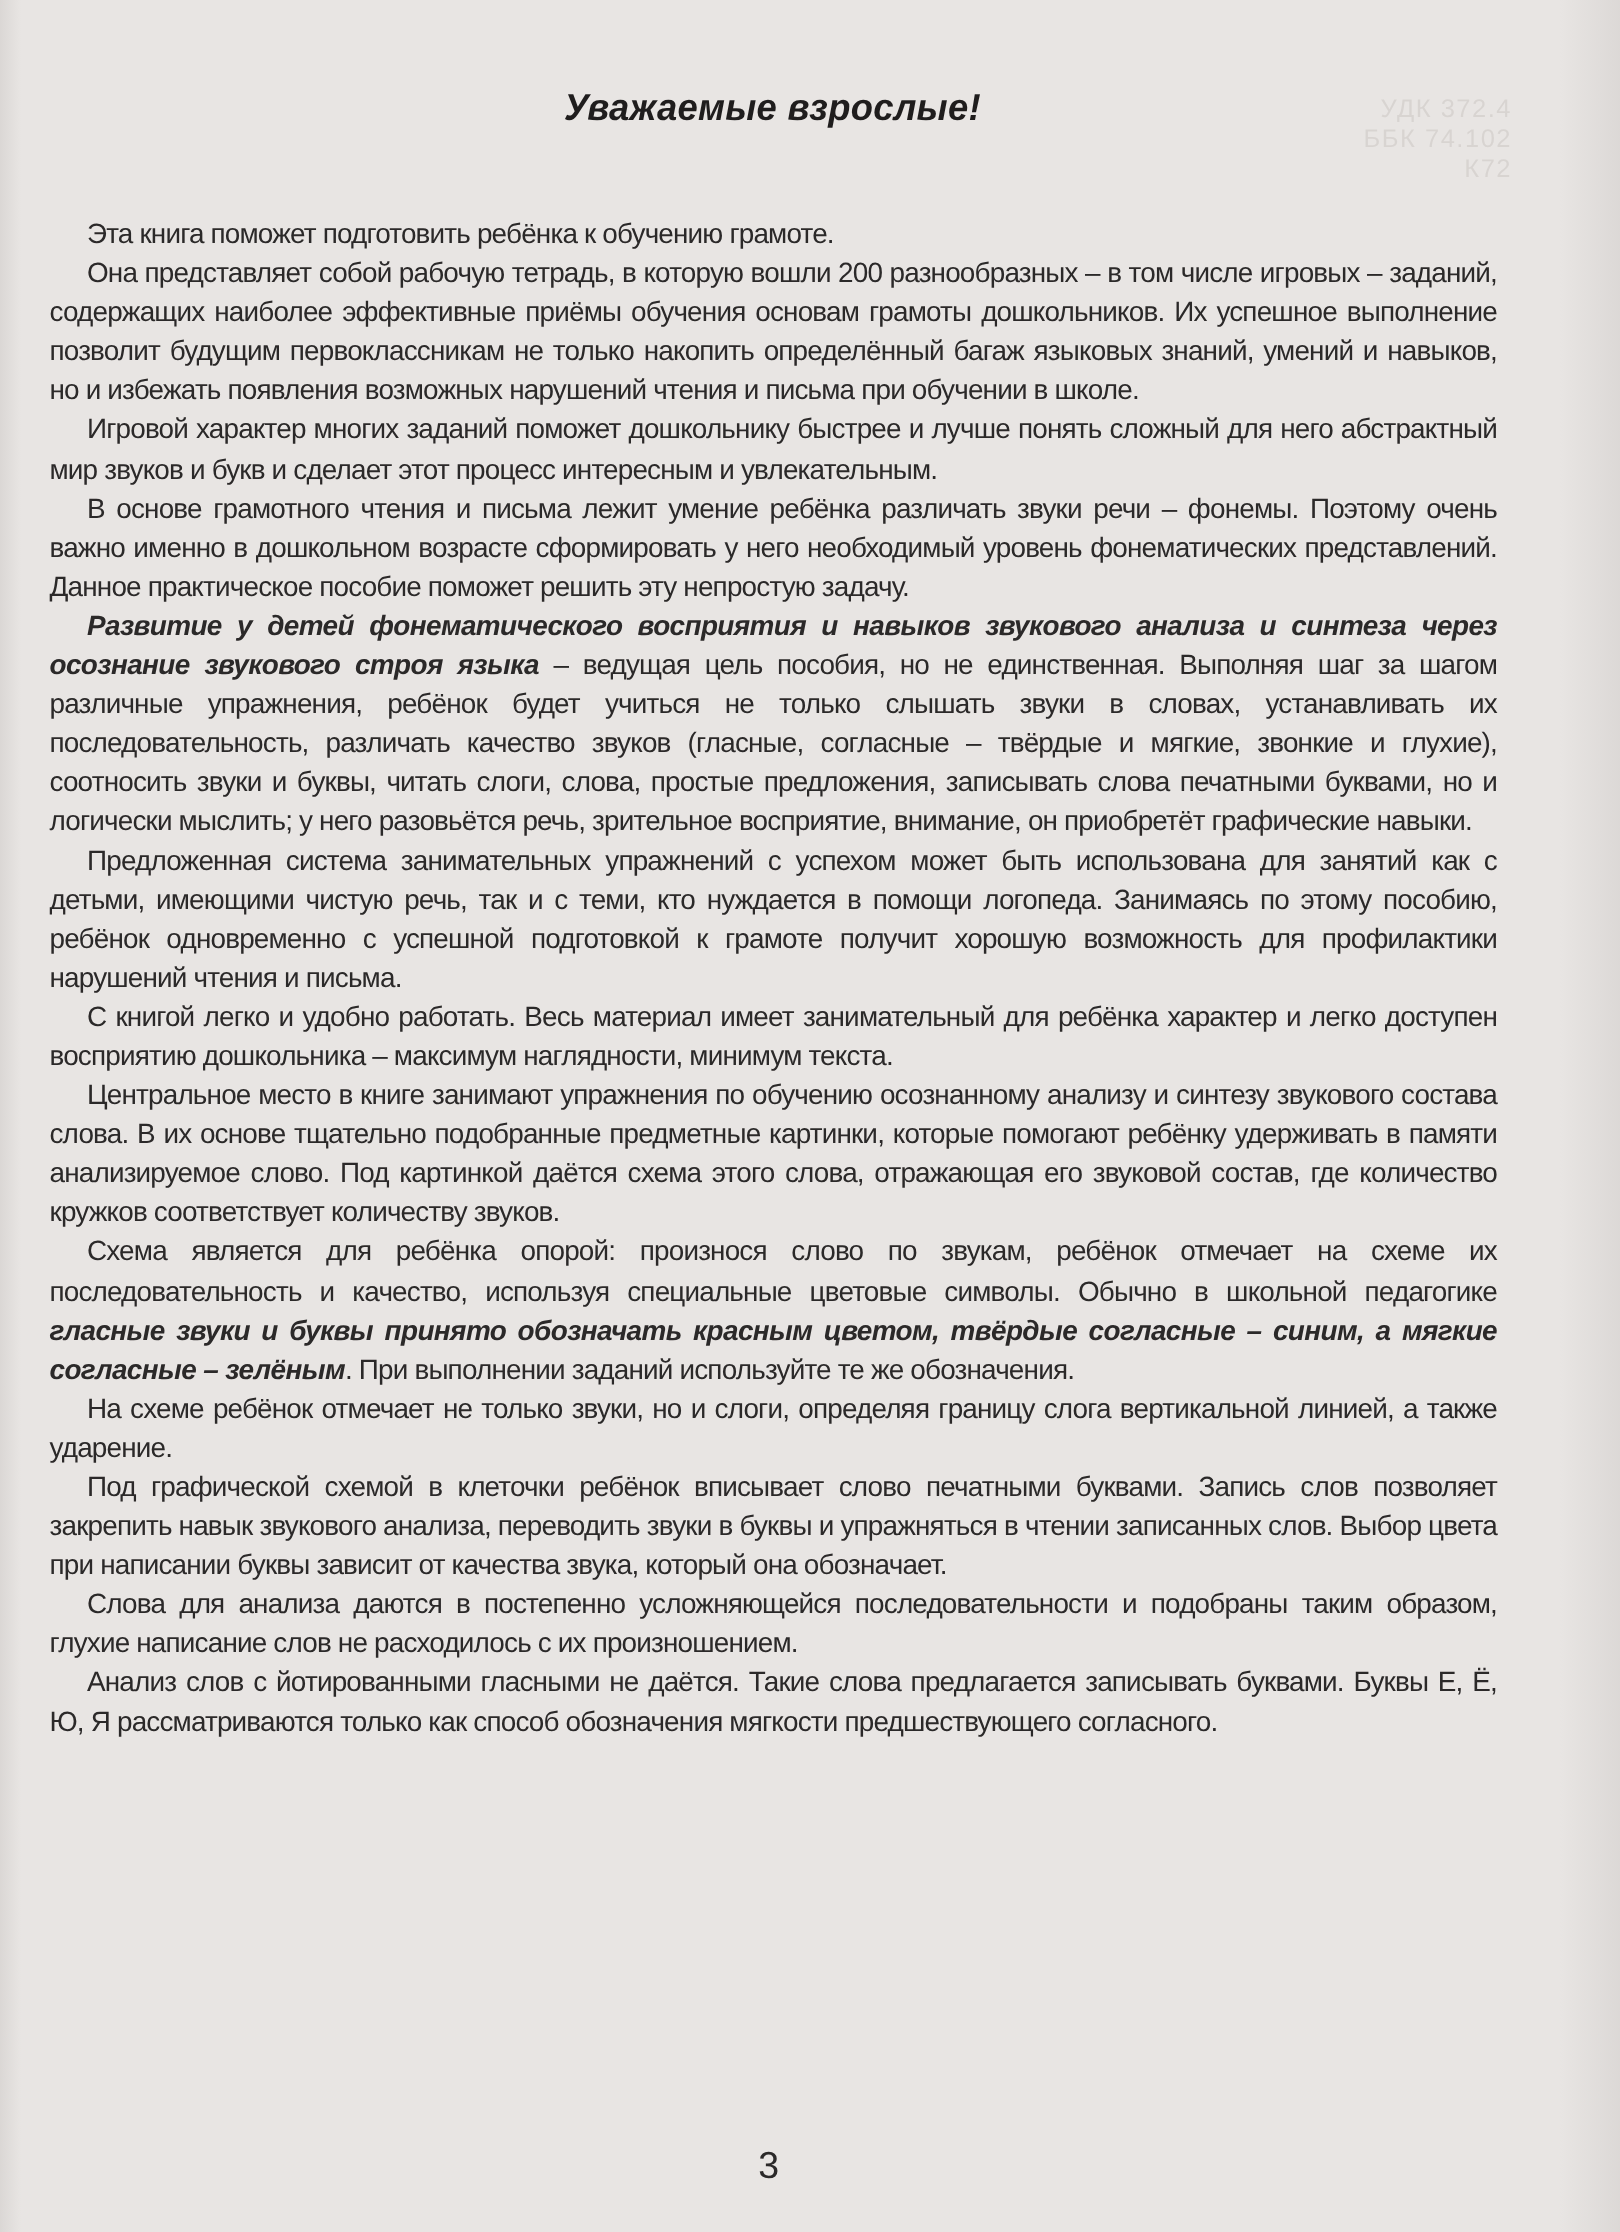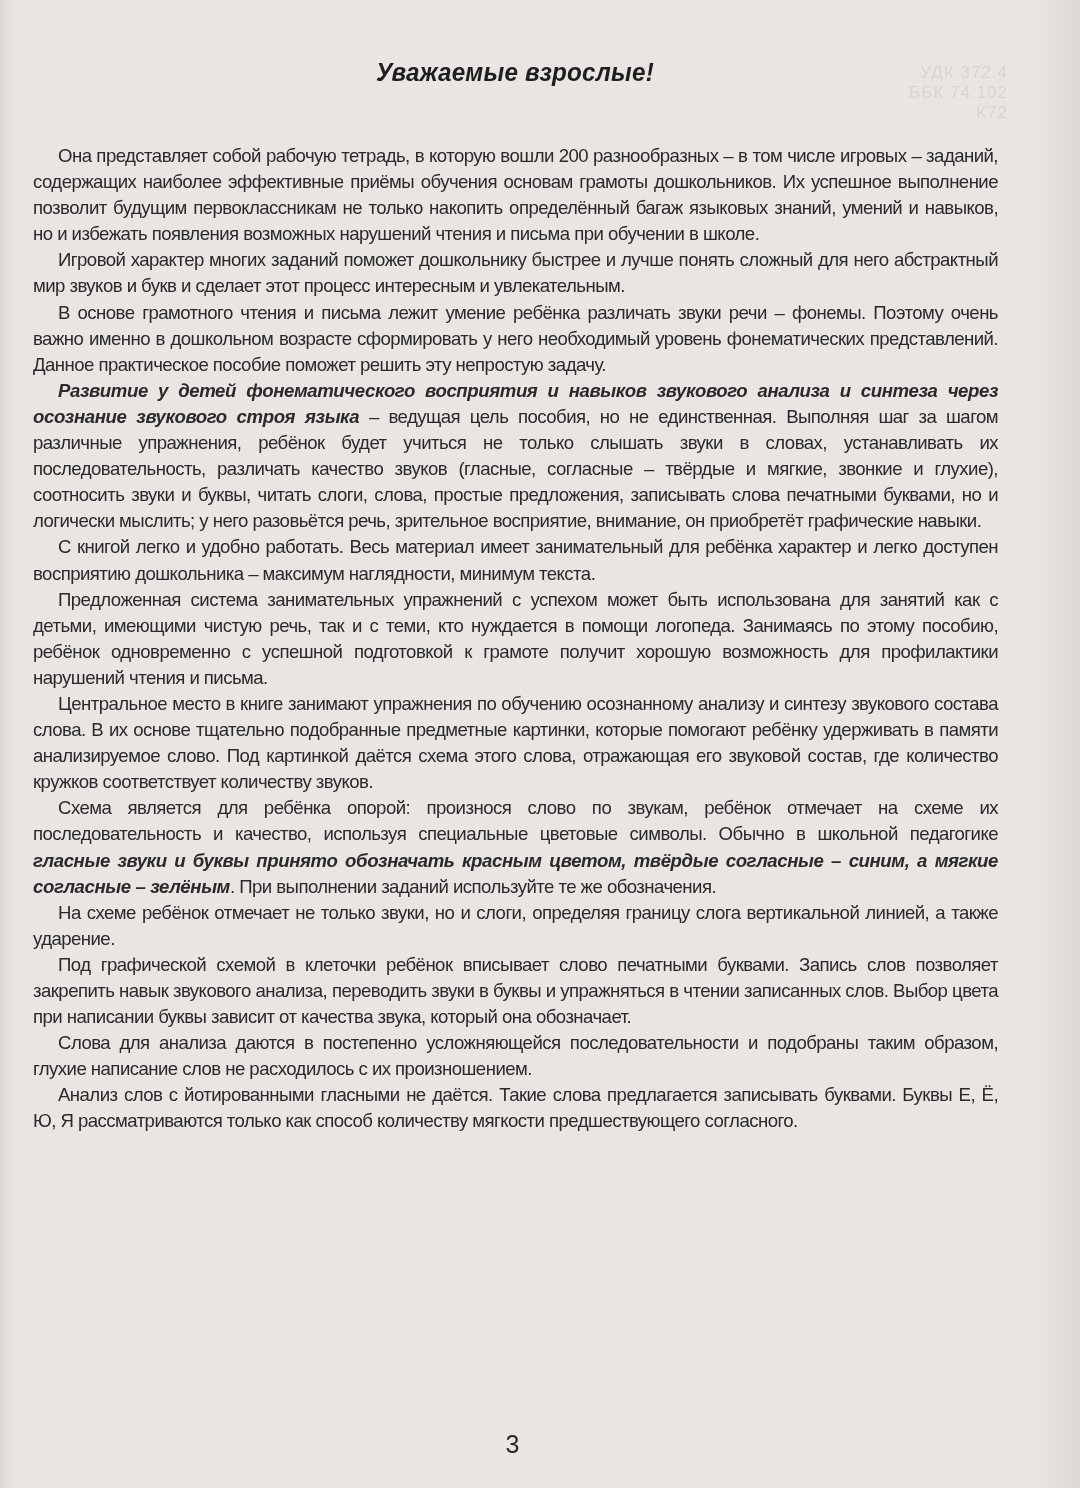--- a/index.html
+++ b/index.html
@@ -96,27 +96,28 @@
 
 <div class="bleed">
   <div>УДК 372.4</div>
   <div>ББК 74.102</div>
   <div>К72</div>
 </div>
 
 <h1 class="title" style="margin:0;">Уважаемые взрослые!</h1>
 
 <div class="content" id="content">
+    <p class="para"><span>Эта книга поможет подготовить ребёнка к обучению грамоте.</span></p>
     <p class="para"><span>Она представляет собой рабочую тетрадь, в которую вошли 200 разнообразных – в том числе игровых – заданий, содержащих наиболее эффективные приёмы обучения основам грамоты до­школьников. Их успешное выполнение позволит будущим первоклассникам не только накопить определённый багаж языковых знаний, умений и навыков, но и избежать появления возможных нарушений чтения и письма при обучении в школе.</span></p>
     <p class="para"><span>Игровой характер многих заданий поможет дошкольнику быстрее и лучше понять сложный для него абстрактный мир звуков и букв и сделает этот процесс интересным и увлекательным.</span></p>
     <p class="para"><span>В основе грамотного чтения и письма лежит умение ребёнка различать звуки речи – фонемы. Поэтому очень важно именно в дошкольном возрасте сформировать у него необходимый уровень фонематических представлений. Данное практическое пособие поможет решить эту непростую задачу.</span></p>
     <p class="para"><span class="em">Развитие у детей фонематического восприятия и навыков звукового анализа и синтеза через осознание звукового строя языка</span><span> – ведущая цель пособия, но не единственная. Вы­полняя шаг за шагом различные упражнения, ребёнок будет учиться не только слышать звуки в словах, устанавливать их последовательность, различать качество звуков (гласные, согласные – твёрдые и мягкие, звонкие и глухие), соотносить звуки и буквы, читать слоги, слова, простые предложения, записывать слова печатными буквами, но и логически мыслить; у него разовьётся речь, зрительное восприятие, внимание, он приобретёт графические навыки.</span></p>
+    <p class="para"><span>Предложенная система занимательных упражнений с успехом может быть использована для занятий как с детьми, имеющими чистую речь, так и с теми, кто нуждается в помощи логопеда. Занимаясь по этому пособию, ребёнок одновременно с успешной подготовкой к грамоте получит хорошую возможность для профилактики нарушений чтения и письма.</span></p>
     <p class="para"><span>С книгой легко и удобно работать. Весь материал имеет занимательный для ребёнка характер и легко доступен восприятию дошкольника – максимум наглядности, минимум текста.</span></p>
-    <p class="para"><span>Предложенная система занимательных упражнений с успехом может быть использована для занятий как с детьми, имеющими чистую речь, так и с теми, кто нуждается в помощи логопеда. Занимаясь по этому пособию, ребёнок одновременно с успешной подготовкой к грамоте получит хорошую возможность для профилактики нарушений чтения и письма.</span></p>
     <p class="para"><span>Центральное место в книге занимают упражнения по обучению осознанному анализу и синтезу звукового состава слова. В их основе тщательно подобранные предметные картинки, которые помогают ребёнку удерживать в памяти анализируемое слово. Под картинкой даётся схема это­го слова, отражающая его звуковой состав, где количество кружков соответствует количеству звуков.</span></p>
     <p class="para"><span>Схема является для ребёнка опорой: произнося слово по звукам, ребёнок отмечает на схеме их последовательность и качество, используя специальные цветовые символы. Обычно в школь­ной педагогике </span><span class="em">гласные звуки и буквы принято обозначать красным цветом, твёрдые со­гласные – синим, а мягкие согласные – зелёным</span><span>. При выполнении заданий используйте те же обозначения.</span></p>
     <p class="para"><span>На схеме ребёнок отмечает не только звуки, но и слоги, определяя границу слога вертикальной линией, а также ударение.</span></p>
     <p class="para"><span>Под графической схемой в клеточки ребёнок вписывает слово печатными буквами. Запись слов позволяет закрепить навык звукового анализа, переводить звуки в буквы и упражняться в чтении записанных слов. Выбор цвета при написании буквы зависит от качества звука, который она обозначает.</span></p>
     <p class="para"><span>Слова для анализа даются в постепенно усложняющейся последовательности и подобраны таким образом, глухие написание слов не расходилось с их произношением.</span></p>
-    <p class="para"><span>Анализ слов с йотированными гласными не даётся. Такие слова предлагается записывать буквами. Буквы Е, Ё, Ю, Я рассматриваются только как способ количеству мягкости предше­ствующего согласного.</span></p>
+    <p class="para"><span>Анализ слов с йотированными гласными не даётся. Такие слова предлагается записывать буквами. Буквы Е, Ё, Ю, Я рассматриваются только как способ обозначения мягкости предше­ствующего согласного.</span></p>
   </div>
 
 <div class="page-number">3</div>
 
 </body></html>

